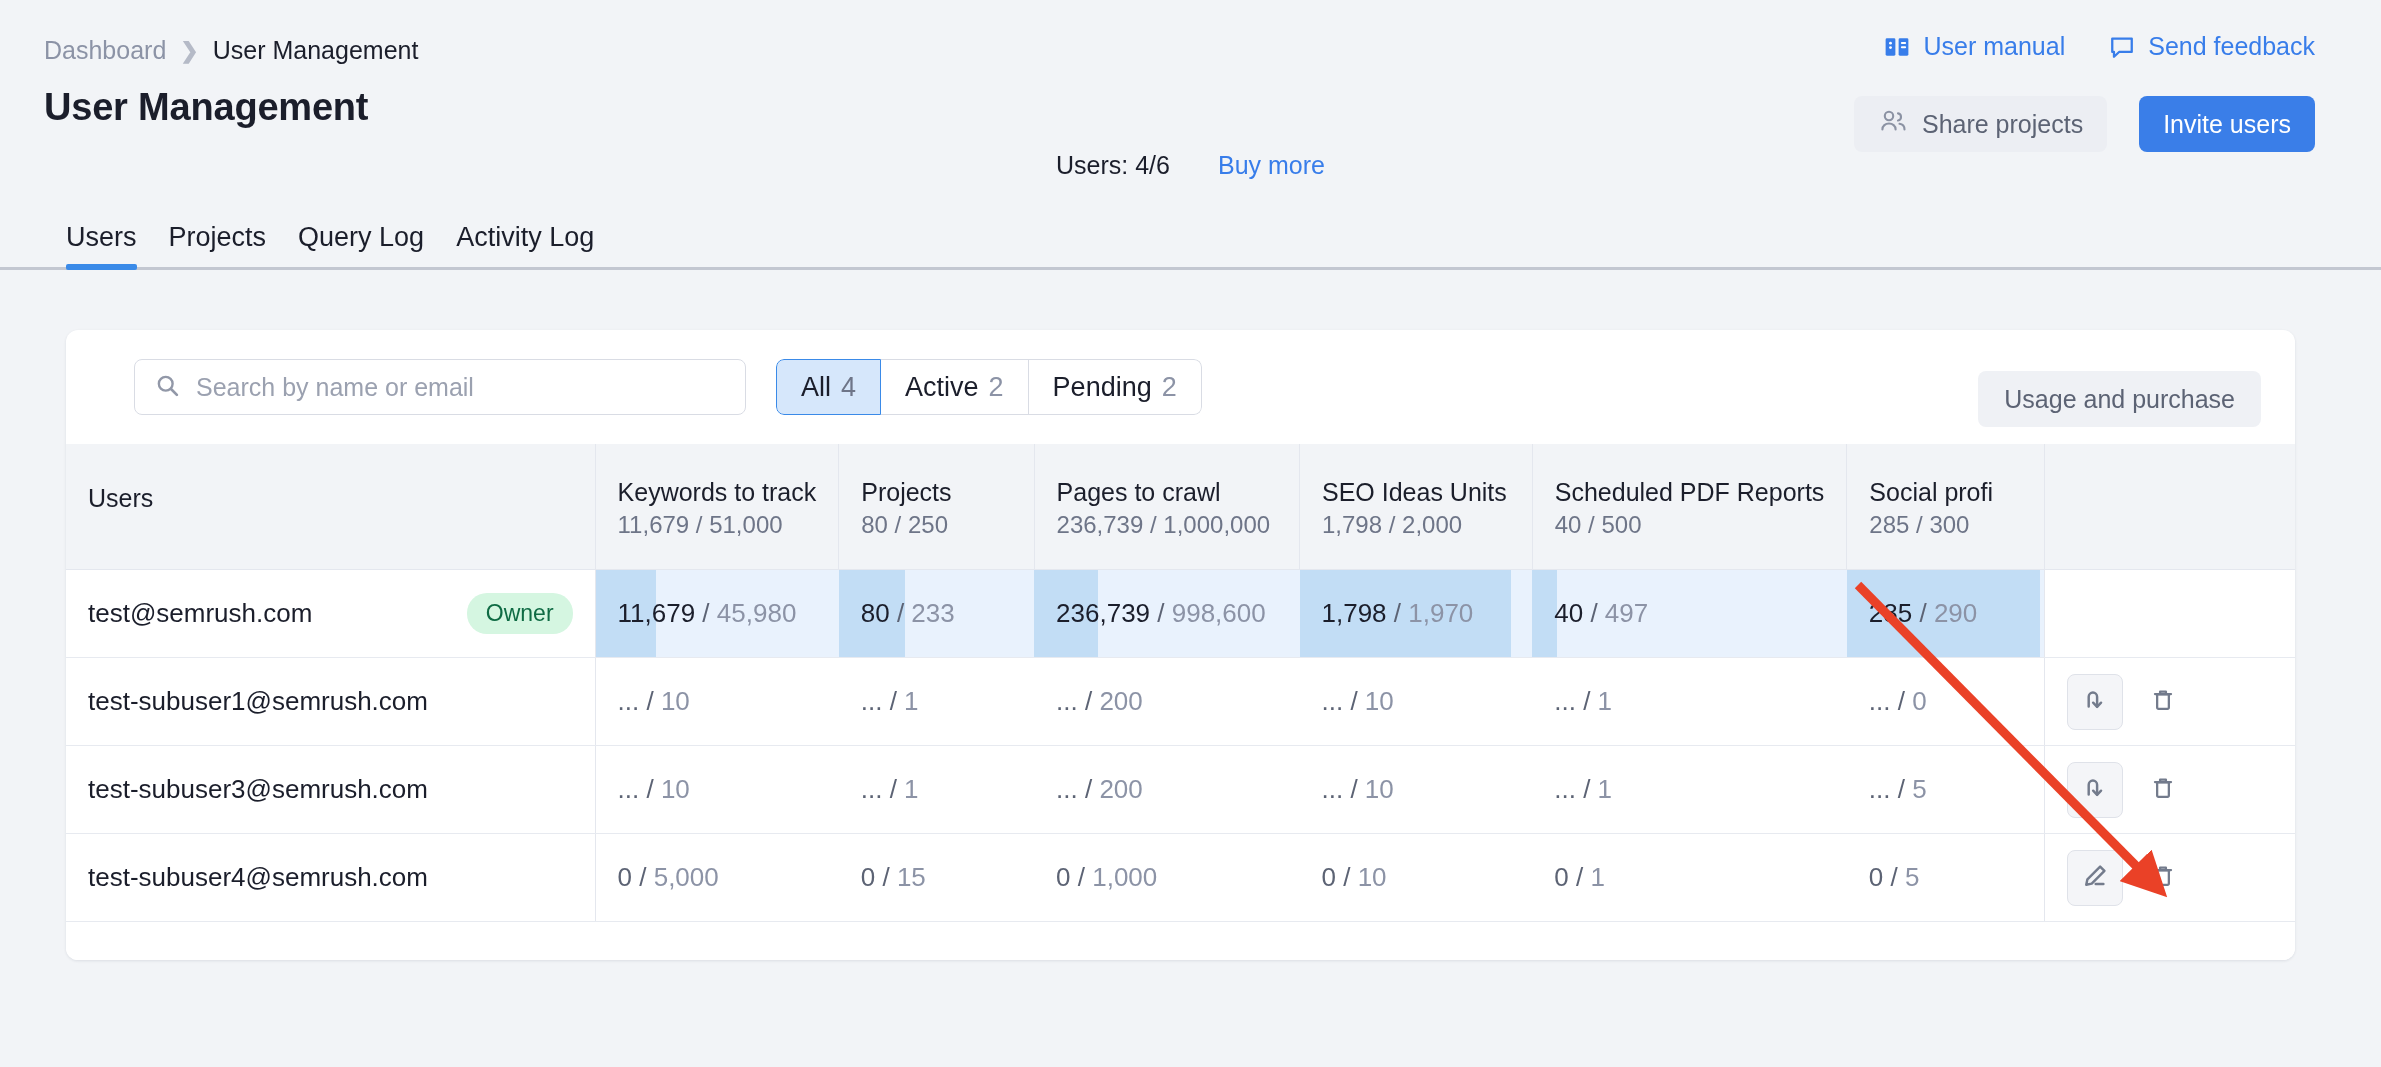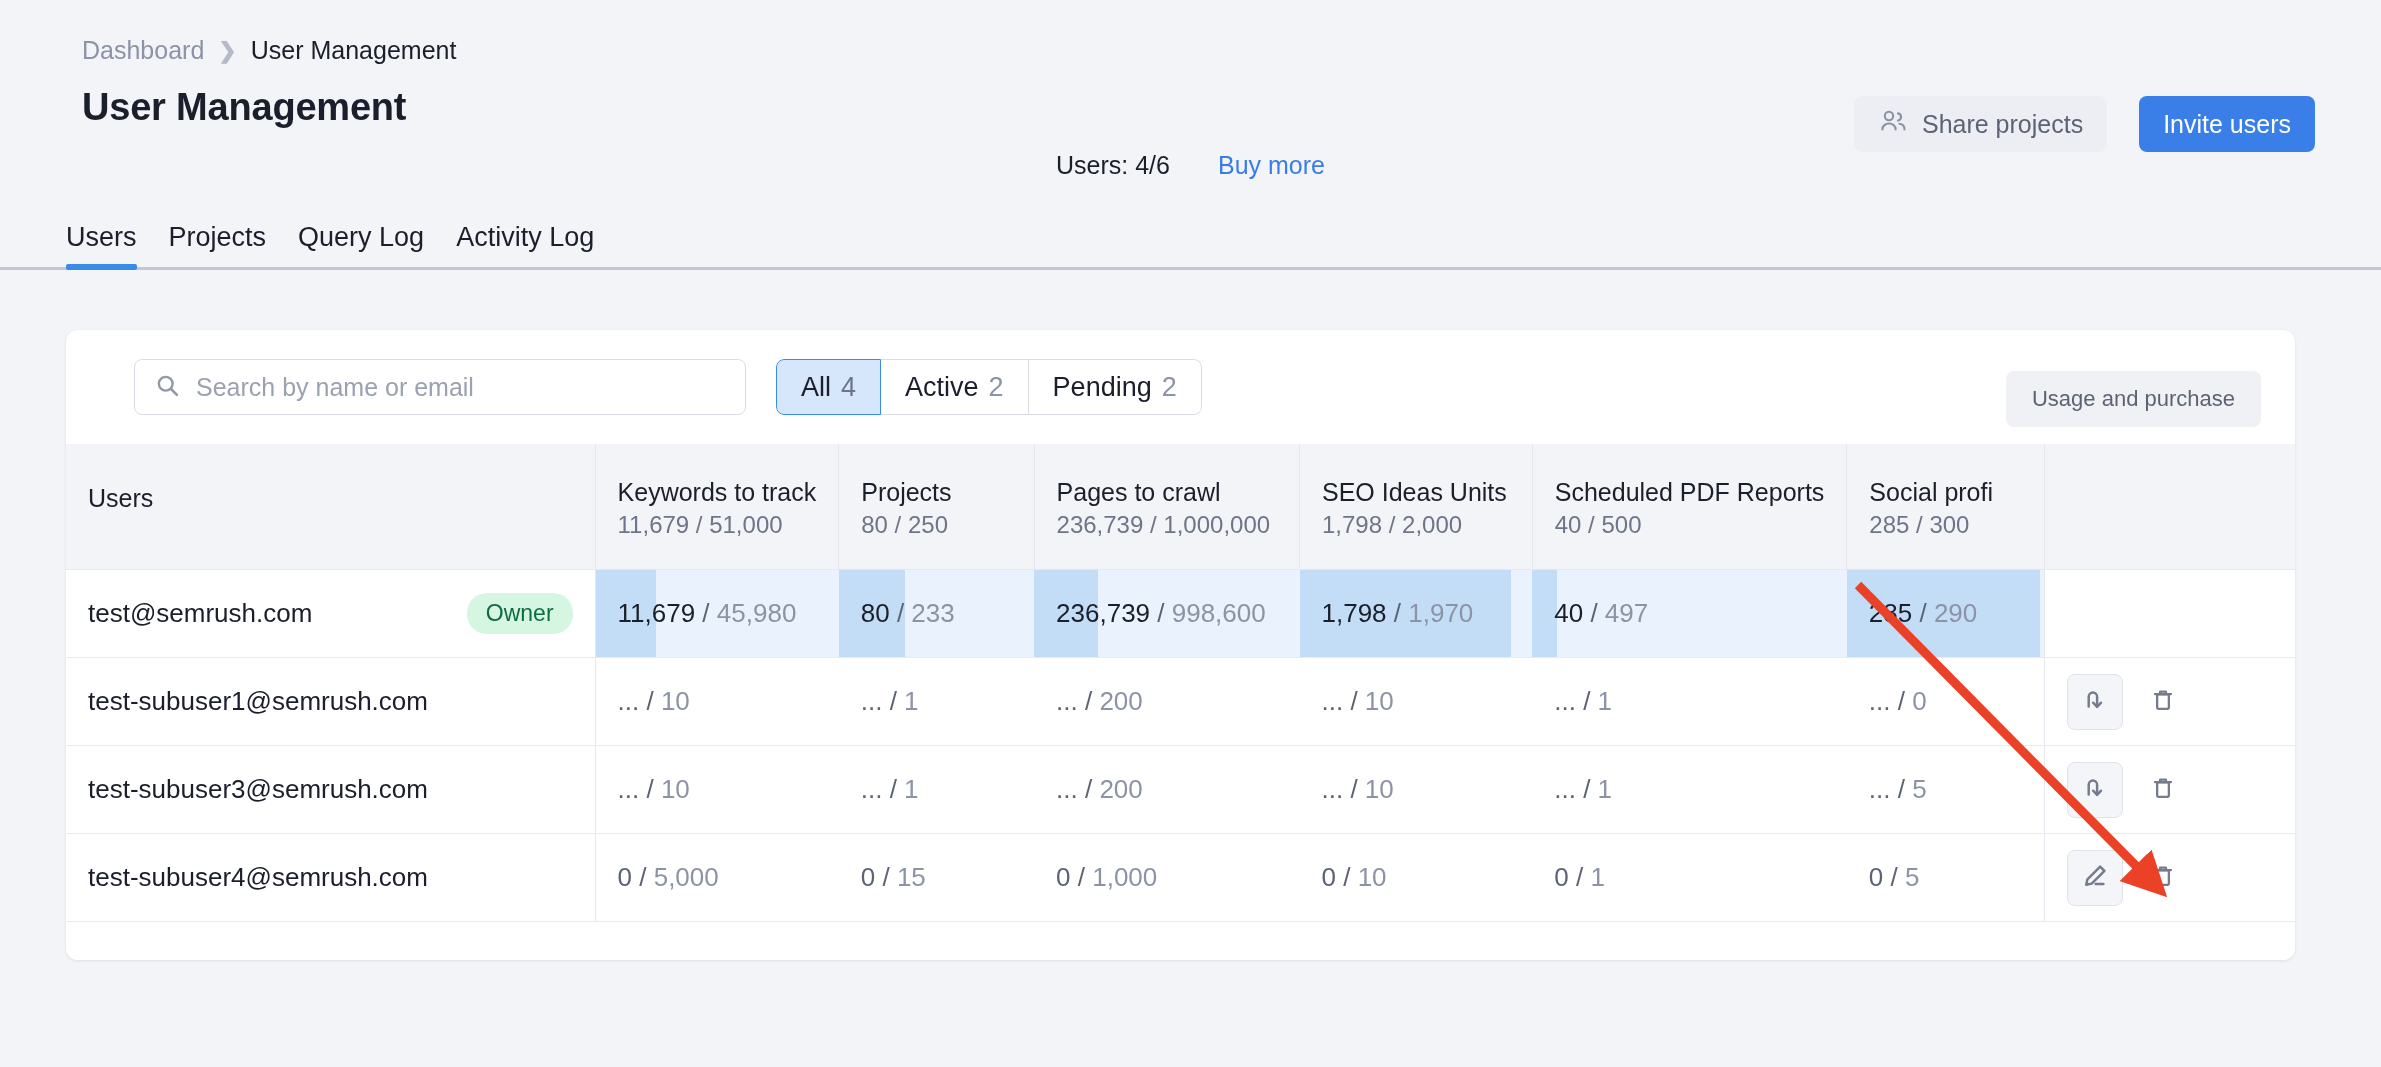--- a/index.html
+++ b/index.html
@@ -7,21 +7,21 @@
   body {
     width: 2381px; height: 1067px;
     background: #f2f4f7;
     font-family: "Liberation Sans", sans-serif;
     color: #1b1e2b;
     overflow: hidden;
     position: relative;
   }
 
   
-  .page-head { position: relative; padding: 0 82px; }
+  .page-head { position: relative; padding: 0 44px; }
 
   .breadcrumb {
     display: flex; align-items: center; gap: 14px;
     padding-top: 38px; font-size: 25px; line-height: 1;
   }
   .bc-link { color: #8c93a6; text-decoration: none; }
   .bc-sep { color: #b5bac7; font-size: 22px; font-weight: 600; }
   .bc-current { color: #1b1e2b; }
 
   .page-title {
@@ -133,21 +133,21 @@
   .seg.active {
     background: #d6e7fb; border-color: #3a8ae8;
     position: relative; z-index: 2;
   }
   .seg.active .cnt { color: #6e7588; }
 
   .btn-usage {
     position: absolute; right: 34px;
     height: 56px; padding: 0 26px;
     background: #eff1f5; color: #5c6374;
-    border-radius: 8px; font-size: 22px;
+    border-radius: 8px; font-size: 25px;
     display: flex; align-items: center; cursor: pointer; margin-top: 24px;
   }
 
   
   .table-clip { overflow: hidden; width: 2229px; }
   table { border-collapse: collapse; table-layout: fixed; }
 
   thead th {
     background: #f2f4f7; text-align: left;
     vertical-align: top; padding: 34px 22px 30px 22px;
@@ -235,20 +235,43 @@
     <span class="bc-current">User Management</span>
   </div>
 
   <h1 class="page-title">User Management</h1>
 
   <div class="users-count-row">
     <span class="users-count">Users: 4/6</span>
     <span class="buy-more">Buy more</span>
   </div>
 
+  <div class="head-links">
+    <div class="head-link">
+      <span>
+        <svg width="26" height="26" viewBox="0 0 24 24" fill="none">
+          <rect x="1.5" y="4" width="9" height="16" rx="1.2" fill="#387dea"></rect>
+          <rect x="13.5" y="4" width="9" height="16" rx="1.2" fill="#387dea"></rect>
+          <circle cx="6" cy="8.5" r="1.3" fill="#fff"></circle>
+          <circle cx="6" cy="12.5" r="1.3" fill="#fff"></circle>
+          <rect x="15.6" y="7.4" width="4.8" height="1.8" rx=".9" fill="#fff"></rect>
+          <rect x="15.6" y="11.4" width="4.8" height="1.8" rx=".9" fill="#fff"></rect>
+        </svg>
+      </span>
+      <span>User manual</span>
+    </div>
+    <div class="head-link">
+      <span>
+        <svg width="26" height="26" viewBox="0 0 24 24" fill="none">
+          <path d="M3 4.2h18v12.4H9.3L4.6 21v-4.4H3z" stroke="#387dea" stroke-width="2.1" stroke-linejoin="round"></path>
+        </svg>
+      </span>
+      <span>Send feedback</span>
+    </div>
+  </div>
 
   <div class="head-buttons">
     <button class="btn btn-share">
       <span>
         <svg width="30" height="26" viewBox="0 0 30 26" fill="none">
           <circle cx="11" cy="8" r="4.2" stroke="#8b92a3" stroke-width="2.1"></circle>
           <path d="M4.4 21.5c0-3.6 3-6 6.6-6s6.6 2.4 6.6 6" stroke="#8b92a3" stroke-width="2.1" stroke-linecap="round"></path>
           <path d="M20 5.4a3.6 3.6 0 0 1 0 7.1" stroke="#8b92a3" stroke-width="2.1" stroke-linecap="round"></path>
           <path d="M21.5 15.8c2.9.4 5 2.6 5 5.7" stroke="#8b92a3" stroke-width="2.1" stroke-linecap="round"></path>
         </svg>

